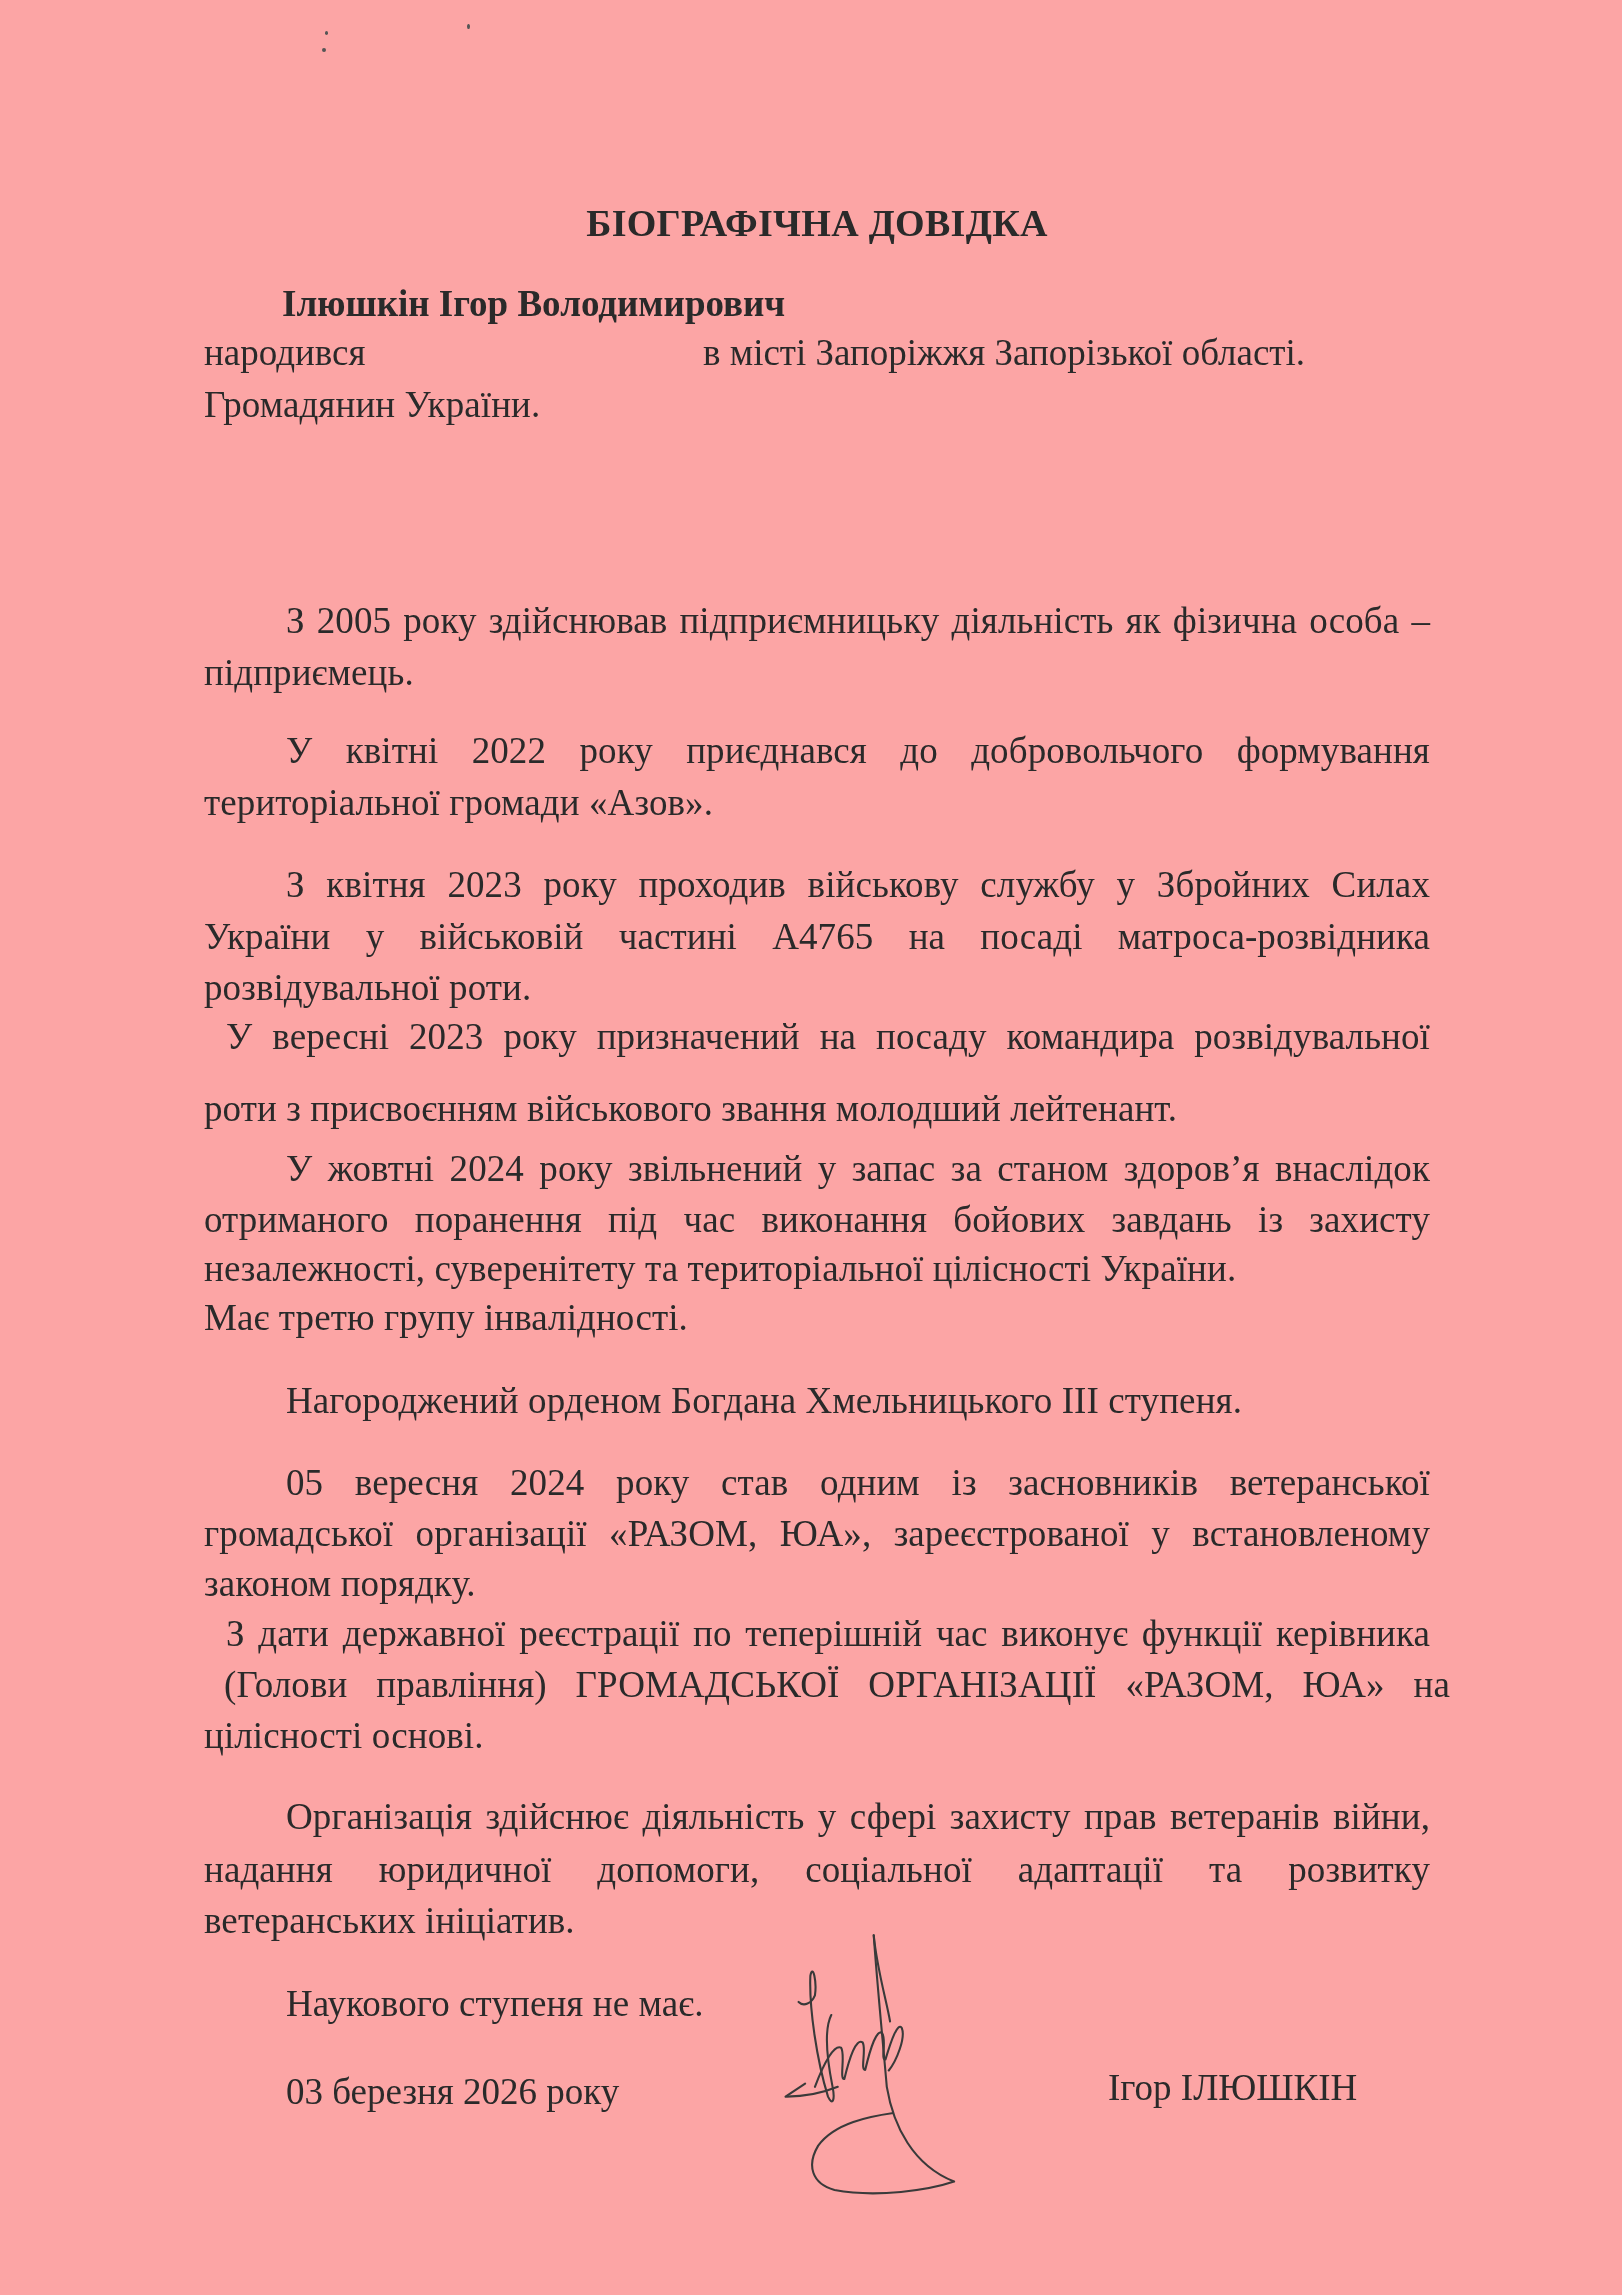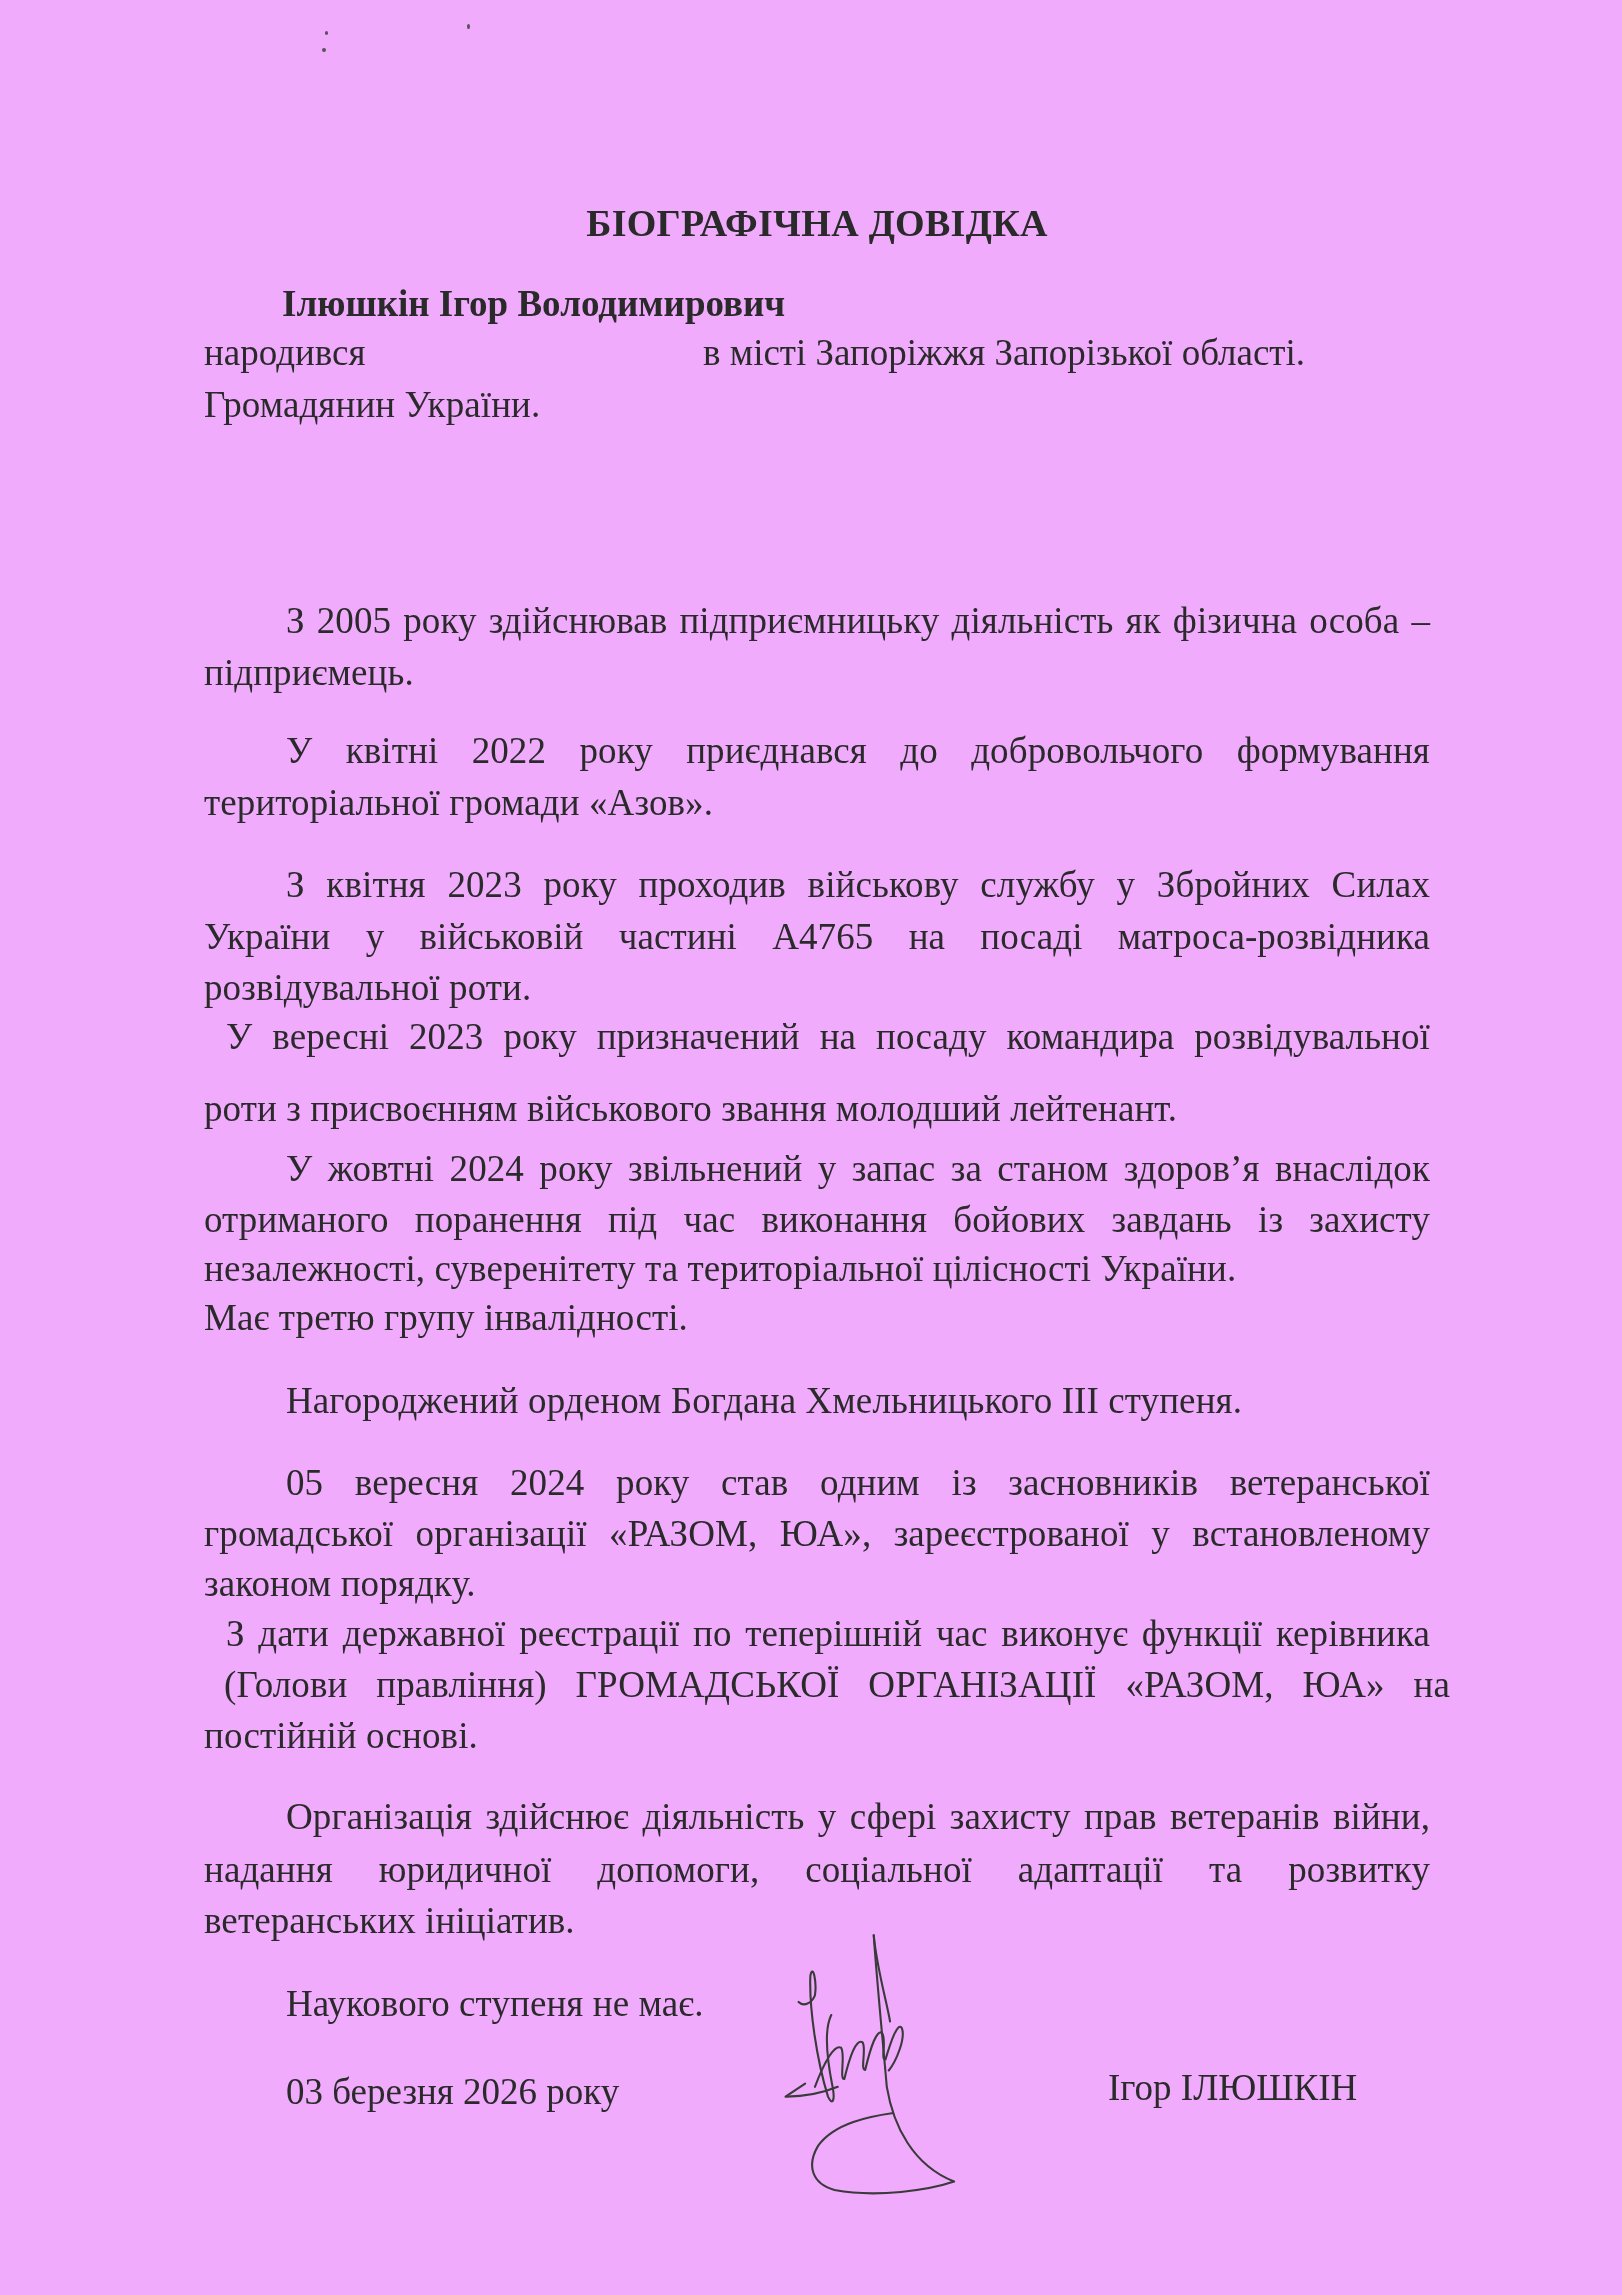--- a/index.html
+++ b/index.html
@@ -1,19 +1,19 @@
 <!DOCTYPE html>
 <html style="font-size:10.5px"><head>
 <meta charset="utf-8">
 <style>
   html, body { margin: 0; padding: 0; background: #ffffff; }
   body { width: 1623px; height: 2295px; position: relative; overflow: hidden; }
   .page {
     position: absolute; left: 0; top: 0; width: 1623px; height: 2295px;
-    background: #f0abfc;
+    background: #fca5a5;
     font-family: "Liberation Serif", "DejaVu Serif", serif;
     color: #2a2a2a;
   }
   .line {
     position: absolute;
     left: 204px;
     width: 1226px;
     font-size: 37px;
     line-height: 37px;
     height: 37px;
@@ -84,21 +84,21 @@
   <div class="line" style="top:1250px;">незалежності, суверенітету та територіальної цілісності України.</div>
   <div class="line indent" style="top:1382px;">Нагороджений орденом Богдана Хмельницького ІІІ ступеня.</div>
 
   <div class="line" style="top:1299px;">Має третю групу інвалідності.</div>
 
   <div class="line indent full" style="top:1464px;">05 вересня 2024 року став одним із засновників ветеранської</div>
   <div class="line full" style="top:1515px;">громадської організації «РАЗОМ, ЮА», зареєстрованої у встановленому</div>
   <div class="line" style="top:1565px;">законом порядку.</div>
   <div class="line small-indent full" style="top:1615px;">З дати державної реєстрації по теперішній час виконує функції керівника</div>
   <div class="line full" style="top:1666px;margin-left:20px;">(Голови правління) ГРОМАДСЬКОЇ ОРГАНІЗАЦІЇ «РАЗОМ, ЮА» на</div>
-  <div class="line" style="top:1717px;">постійній основі.</div>
+  <div class="line" style="top:1717px;">цілісності основі.</div>
 
   <div class="line indent full" style="top:1798px;">Організація здійснює діяльність у сфері захисту прав ветеранів війни,</div>
   <div class="line full" style="top:1851px;">надання юридичної допомоги, соціальної адаптації та розвитку</div>
   <div class="line" style="top:1902px;">ветеранських ініціатив.</div>
 
   <div class="line indent" style="top:1985px;">Наукового ступеня не має.</div>
 
   <div class="sign-date">03 березня 2026 року</div>
 
   <svg class="signature" viewBox="0 0 300 430" xmlns="http://www.w3.org/2000/svg">

